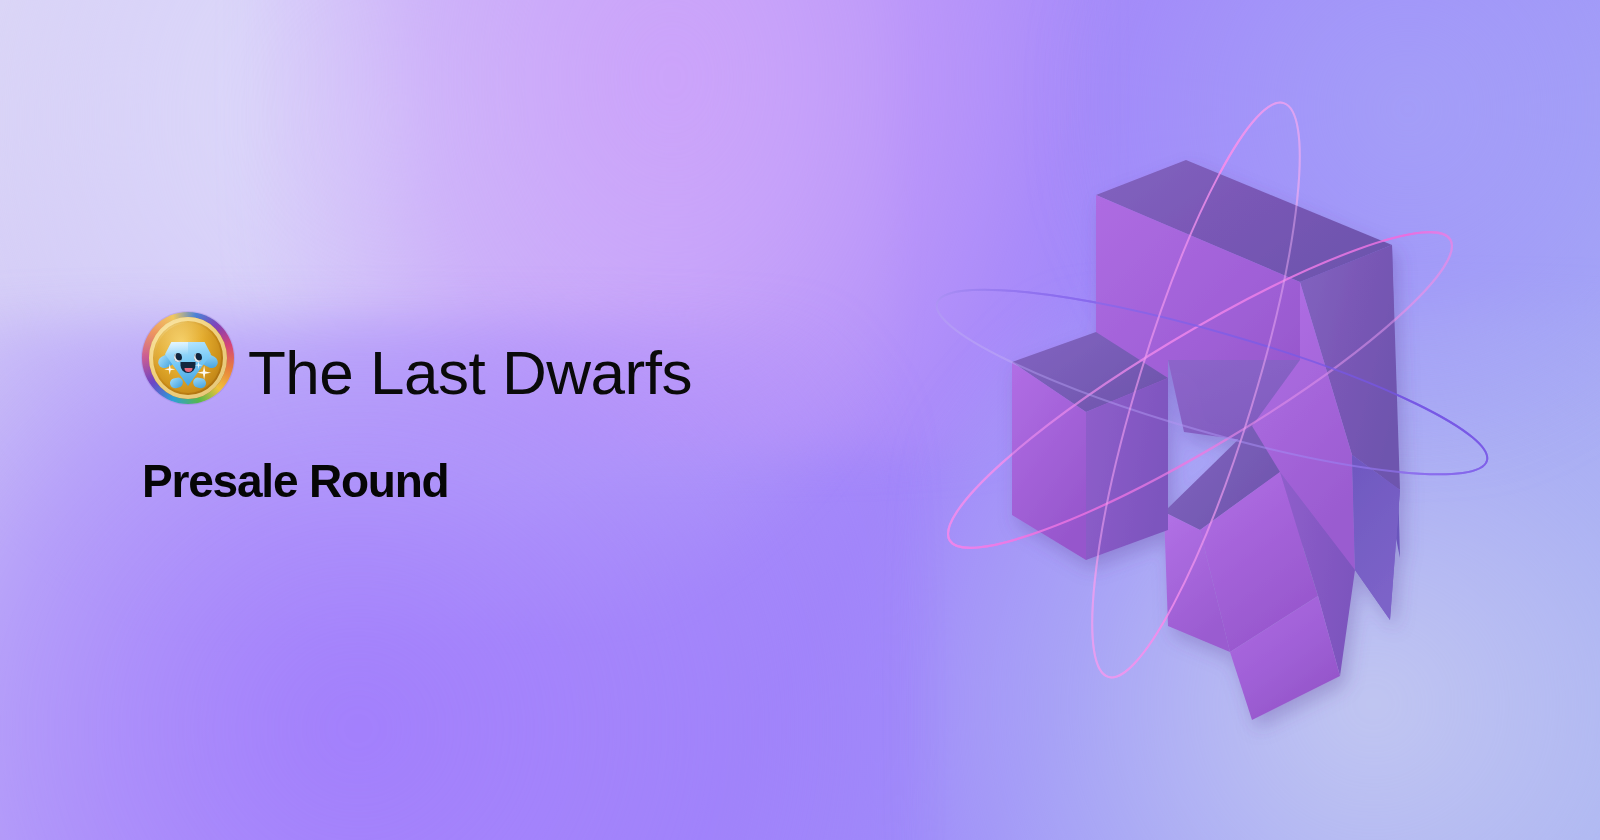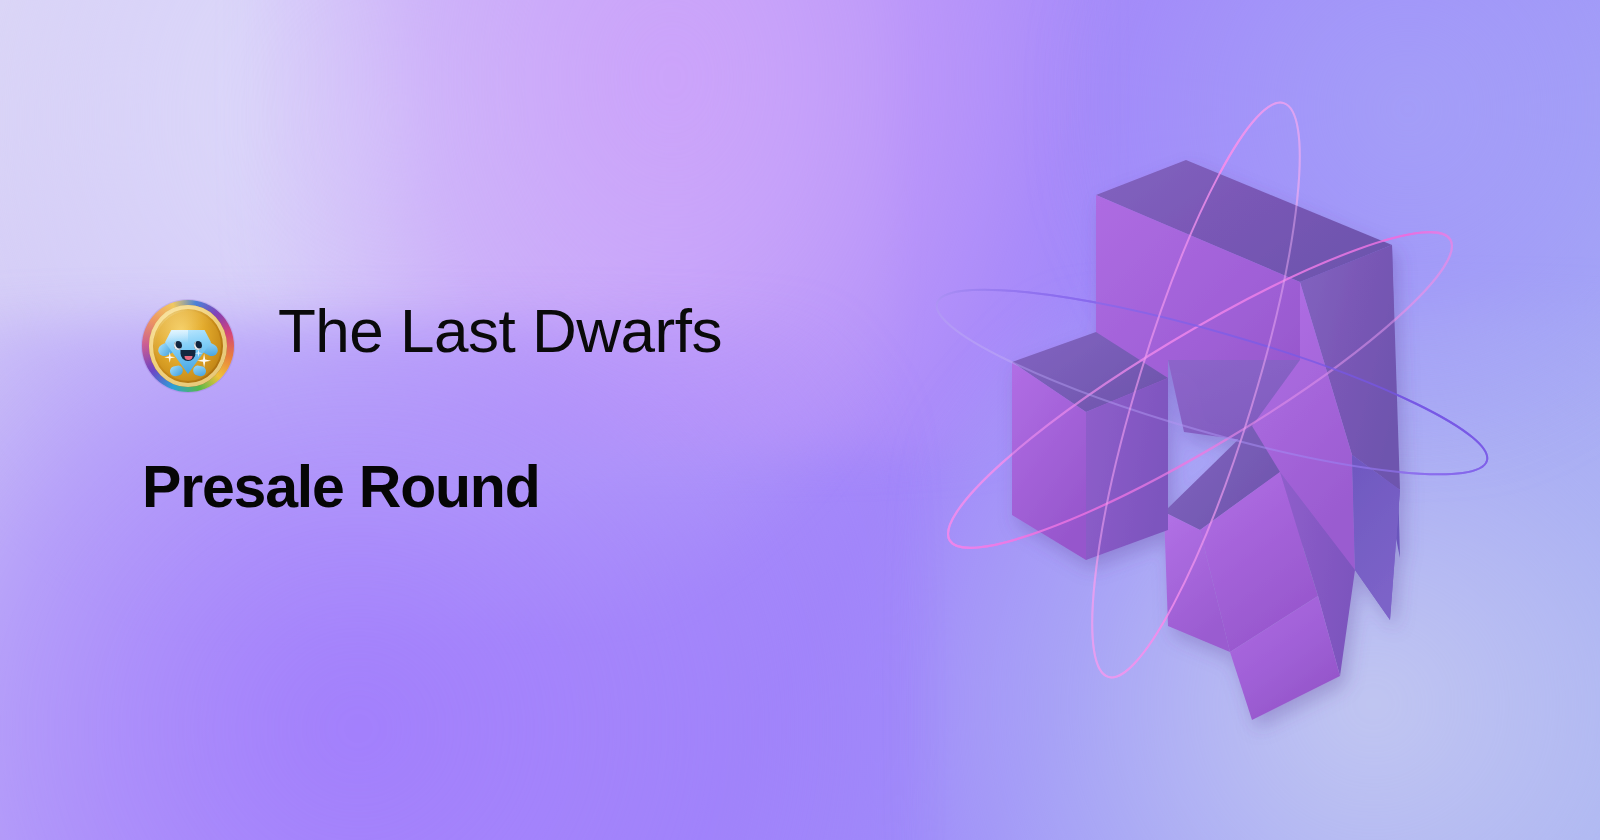--- a/index.html
+++ b/index.html
@@ -78,21 +78,21 @@
         rgba(166,164,247,0) 74%);
     filter:blur(20px);
   }
 
   
   .brand-block{
     position:absolute; left:142px; top:300px;
     z-index:6;
   }
   .brand-row{
-    display:flex; align-items:flex-start; gap:44px;
+    display:flex; align-items:flex-end; gap:14px;
     height:104px;
   }
 
   
   .coin{
     position:relative;
     width:92px; height:92px;
     flex:0 0 92px;
     border-radius:50%;
     overflow:hidden;
@@ -198,21 +198,21 @@
     font-weight:400;
     letter-spacing:-0.5px;
     color:#0A0A0A;
     line-height:1;
     white-space:nowrap;
   }
 
   .subtitle{
     margin-top:54px;
     font-family:"Liberation Sans", sans-serif;
-    font-size:59px;
+    font-size:46px;
     font-weight:700;
     letter-spacing:-1.2px;
     color:#060606;
     line-height:1;
     white-space:nowrap;
   }
 
   
   .logo-stage{
     position:absolute;

